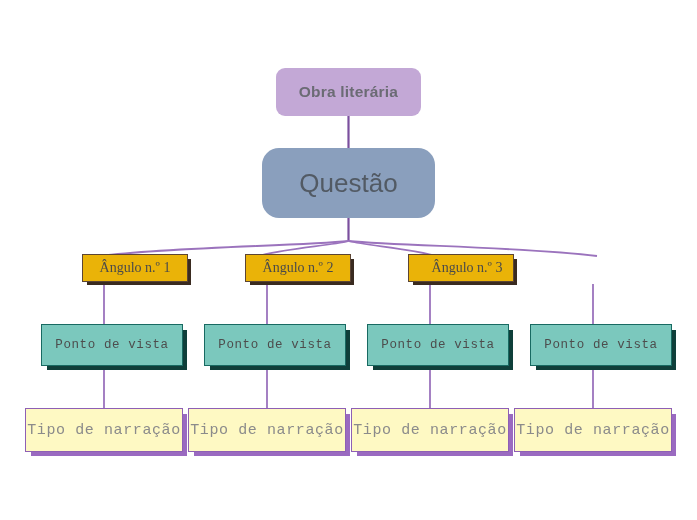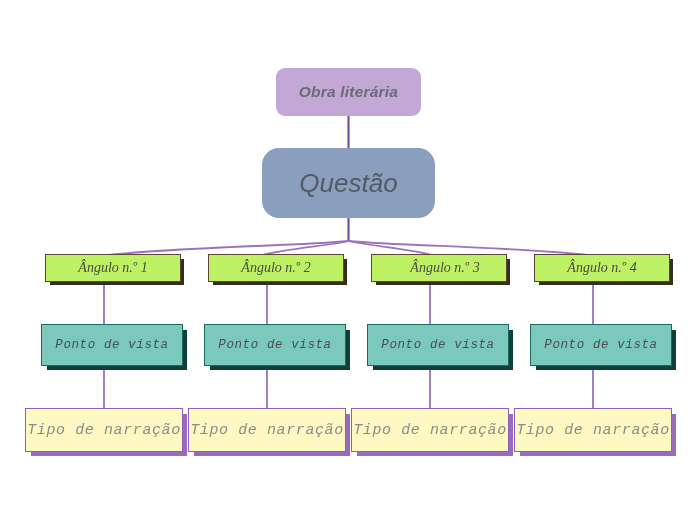--- a/index.html
+++ b/index.html
@@ -29,21 +29,20 @@
   }
 
   .node {
     position: absolute;
     box-sizing: border-box;
     display: flex;
     align-items: center;
     justify-content: center;
     text-align: center;
     white-space: nowrap;
-    font-style: italic;
   }
 
   
   .node-root {
     left: 276px;
     top: 68px;
     width: 145px;
     height: 48px;
     background: #c3a8d6;
     border-radius: 9px;
@@ -64,28 +63,29 @@
     border-radius: 17px;
     color: #525a64;
     font-size: 26px;
     font-weight: normal;
     font-family: "Liberation Sans", sans-serif;
   }
 
   
   .node-angle {
     top: 254px;
-    width: 136px;
+    width: 106px;
     height: 28px;
-    background: #bef264;
+    background: #eab308;
     border: 1.6px solid #5c4534;
     color: #4a4a4a;
     font-size: 14px;
     font-family: "Liberation Serif", serif;
     box-shadow: 4px 4px 0 -1px #3a2b20;
+    margin-left: 37px;
   }
 
   
   .node-view {
     top: 324px;
     width: 142px;
     height: 42px;
     background: #7bc8bd;
     border: 1.6px solid #186a62;
     color: #4d4d4d;
@@ -153,21 +153,20 @@
     <line x1="593" y1="368" x2="593" y2="408" stroke="#9b73bd" stroke-width="1.8"></line>
   </svg>
 
   <div class="node node-root">Obra literária</div>
 
   <div class="node node-question">Questão</div>
 
   <div class="node node-angle col-0">Ângulo n.º 1</div>
   <div class="node node-angle col-1">Ângulo n.º 2</div>
   <div class="node node-angle col-2">Ângulo n.º 3</div>
-  <div class="node node-angle col-3">Ângulo n.º 4</div>
 
   <div class="node node-view col-0">Ponto de vista</div>
   <div class="node node-view col-1">Ponto de vista</div>
   <div class="node node-view col-2">Ponto de vista</div>
   <div class="node node-view col-3">Ponto de vista</div>
 
   <div class="node node-narration col-0">Tipo de narração</div>
   <div class="node node-narration col-1">Tipo de narração</div>
   <div class="node node-narration col-2">Tipo de narração</div>
   <div class="node node-narration col-3">Tipo de narração</div>

